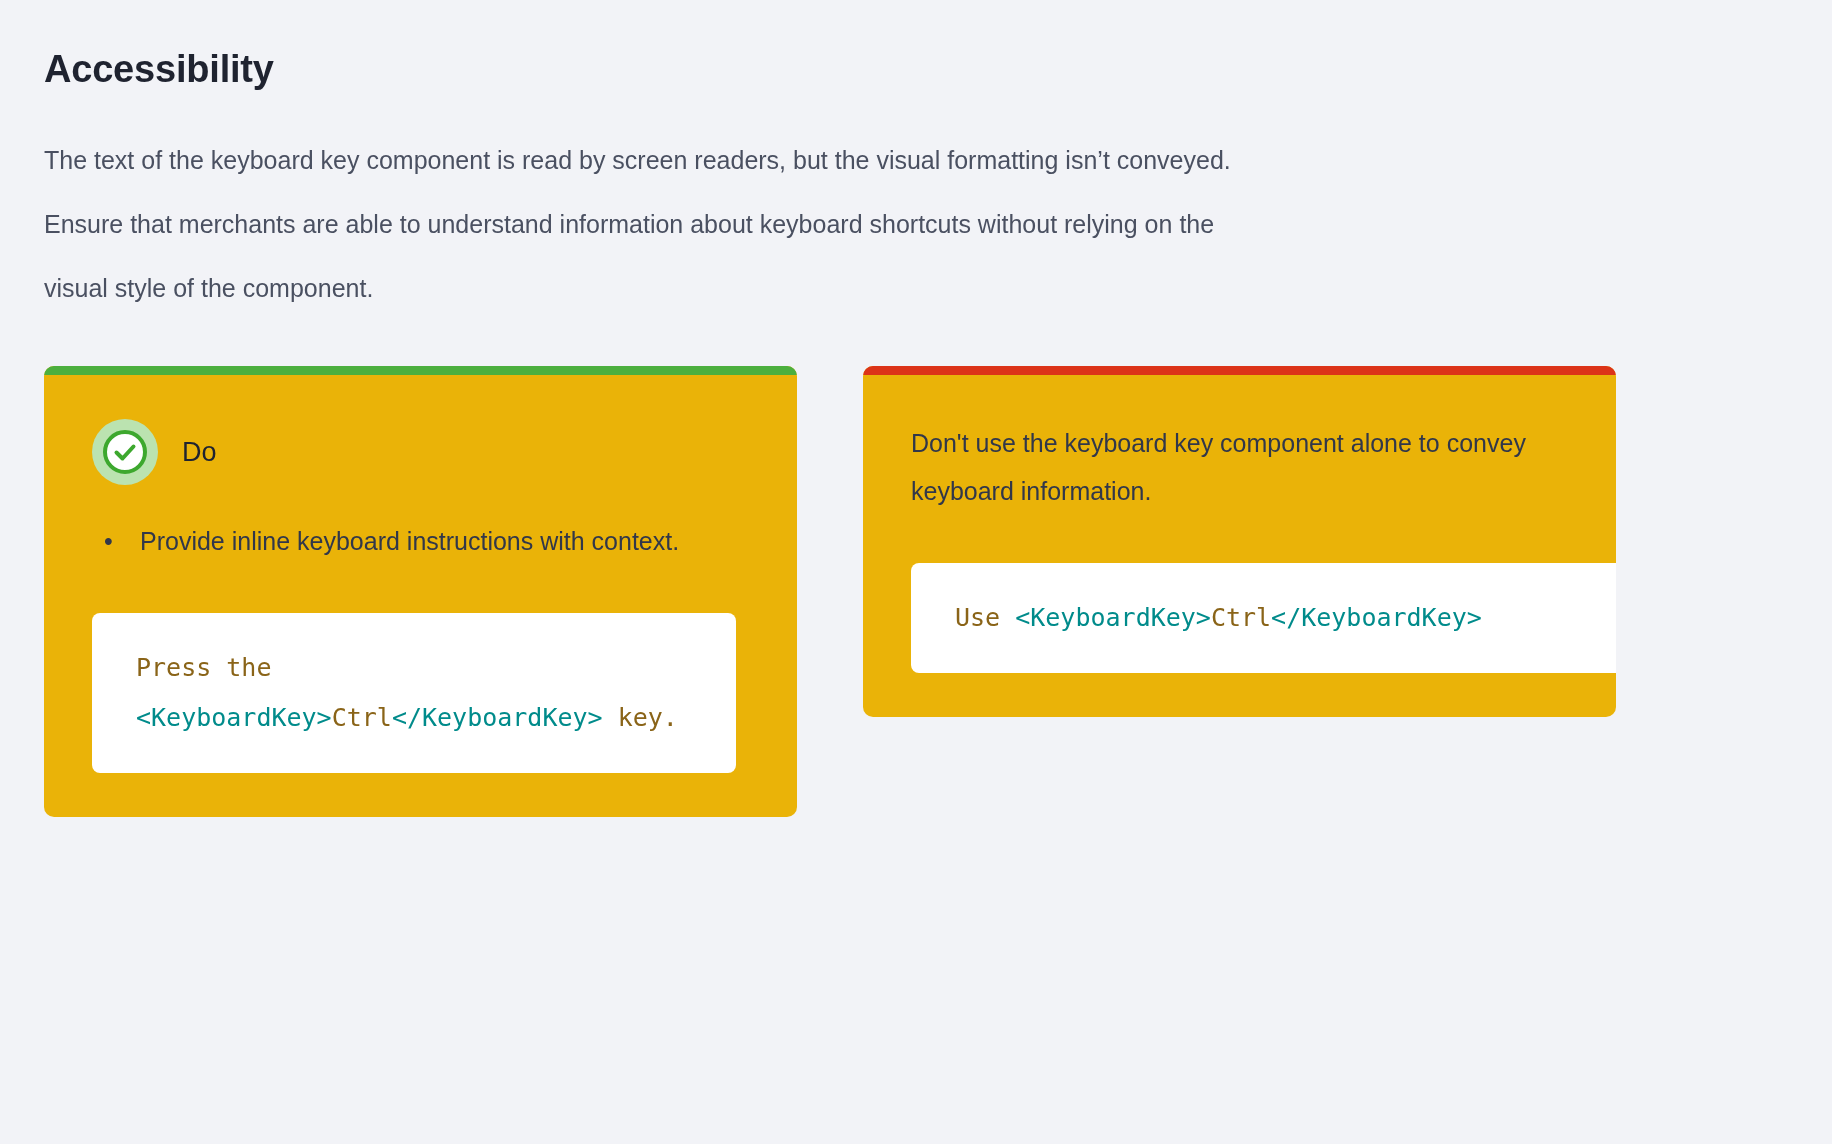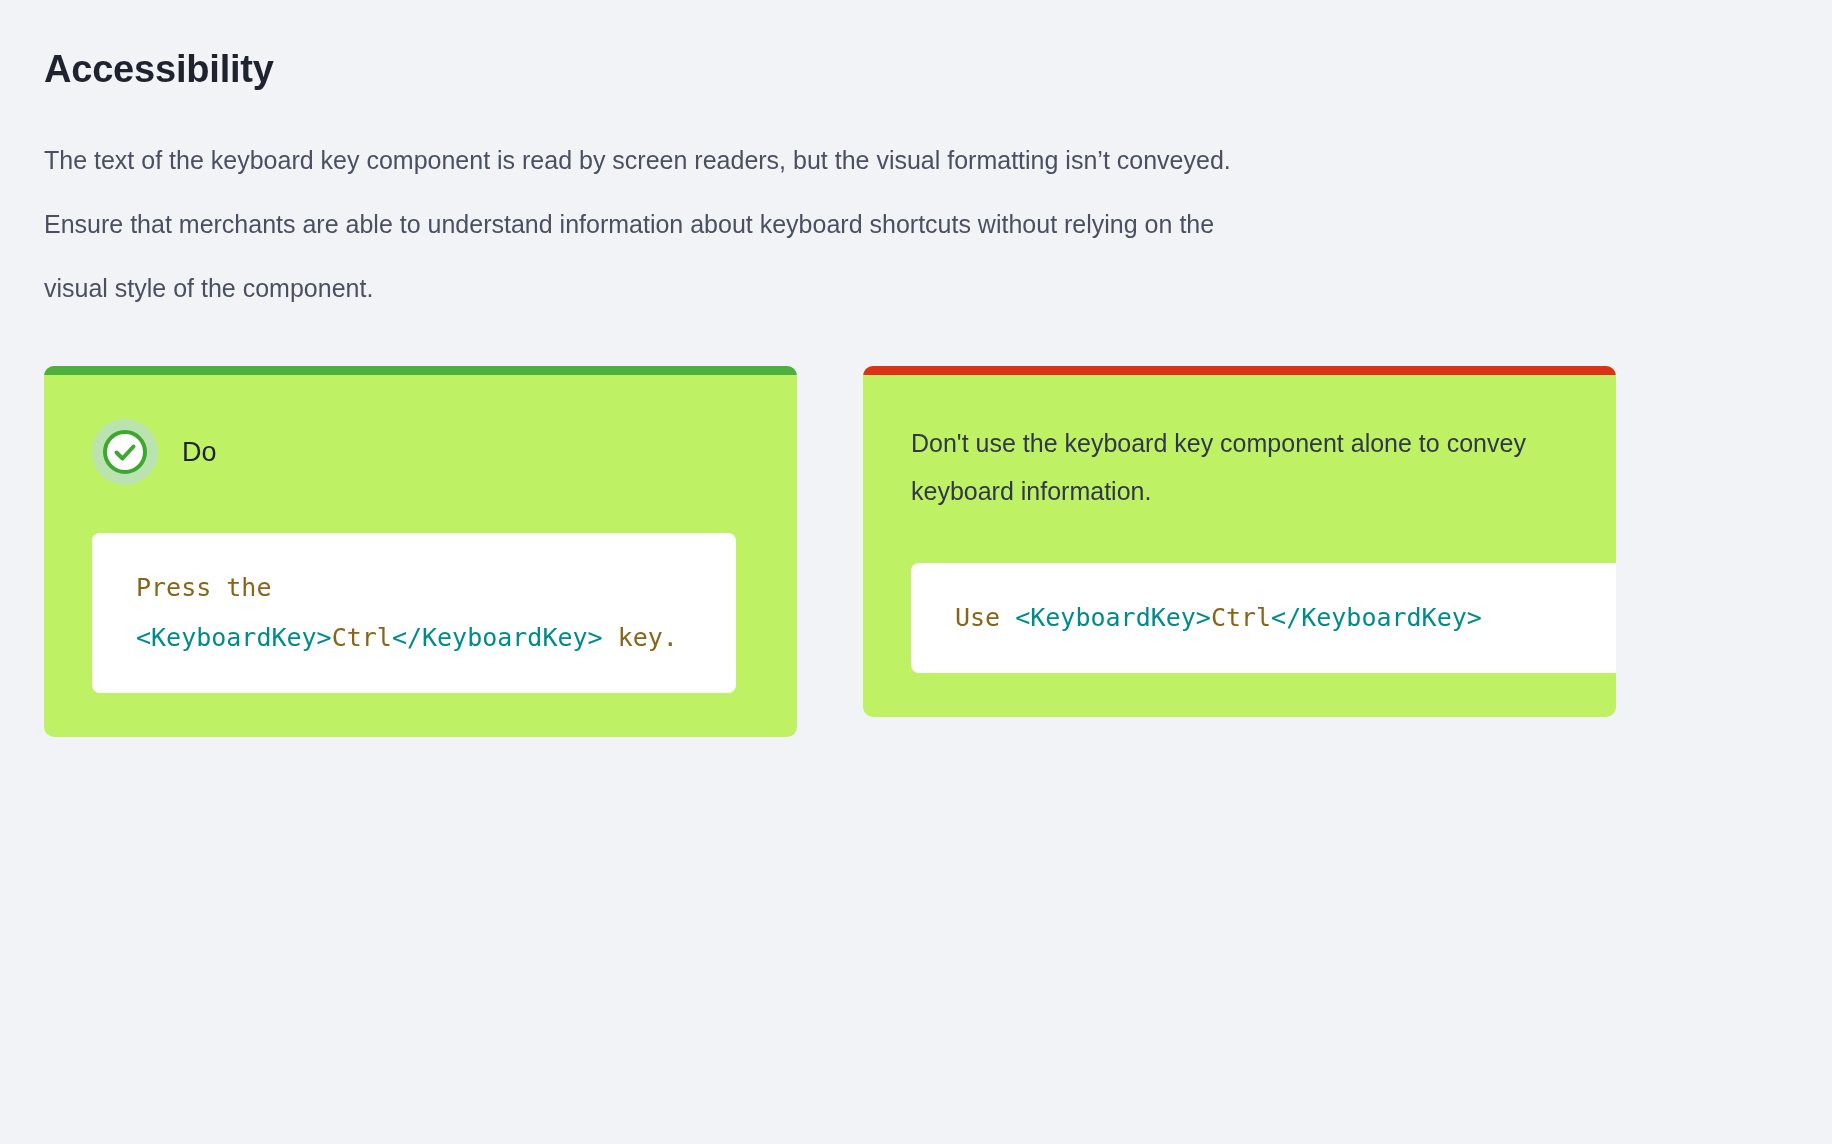--- a/index.html
+++ b/index.html
@@ -46,21 +46,21 @@
 
   .cards {
     display: flex;
     gap: 66px;
     padding-top: 46px;
     align-items: flex-start;
   }
 
   .card {
     width: 843px;
-    background: #bef264;
+    background: #eab308;
     border-radius: 10px;
     overflow: hidden;
     box-sizing: border-box;
     display: flex;
     flex-direction: column;
   }
 
   .card-accent {
     height: 9px;
     width: 100%;
@@ -172,20 +172,21 @@
           <span class="badge do">
             <svg width="44" height="44" viewBox="0 0 44 44" aria-hidden="true">
               <circle cx="22" cy="22" r="20" fill="#FFFFFF" stroke="#3DA82E" stroke-width="4"></circle>
               <path d="M13.5 22.5 L19.5 28.5 L30.5 16.5" fill="none" stroke="#3DA82E" stroke-width="4" stroke-linecap="round" stroke-linejoin="round"></path>
             </svg>
           </span>
           <span class="card-head-label">Do</span>
         </div>
 
         <ul class="bullets">
+          <li>Provide inline keyboard instructions with context.</li>
         </ul>
 
         <div class="code-block do"><span class="tok-text">Press the
 </span><span class="tok-tag">&lt;KeyboardKey&gt;</span><span class="tok-text">Ctrl</span><span class="tok-tag">&lt;/KeyboardKey&gt;</span><span class="tok-text"> key.</span></div>
 
       </div>
     </div>
 
     <div class="card">
       <div class="card-accent dont"></div>

